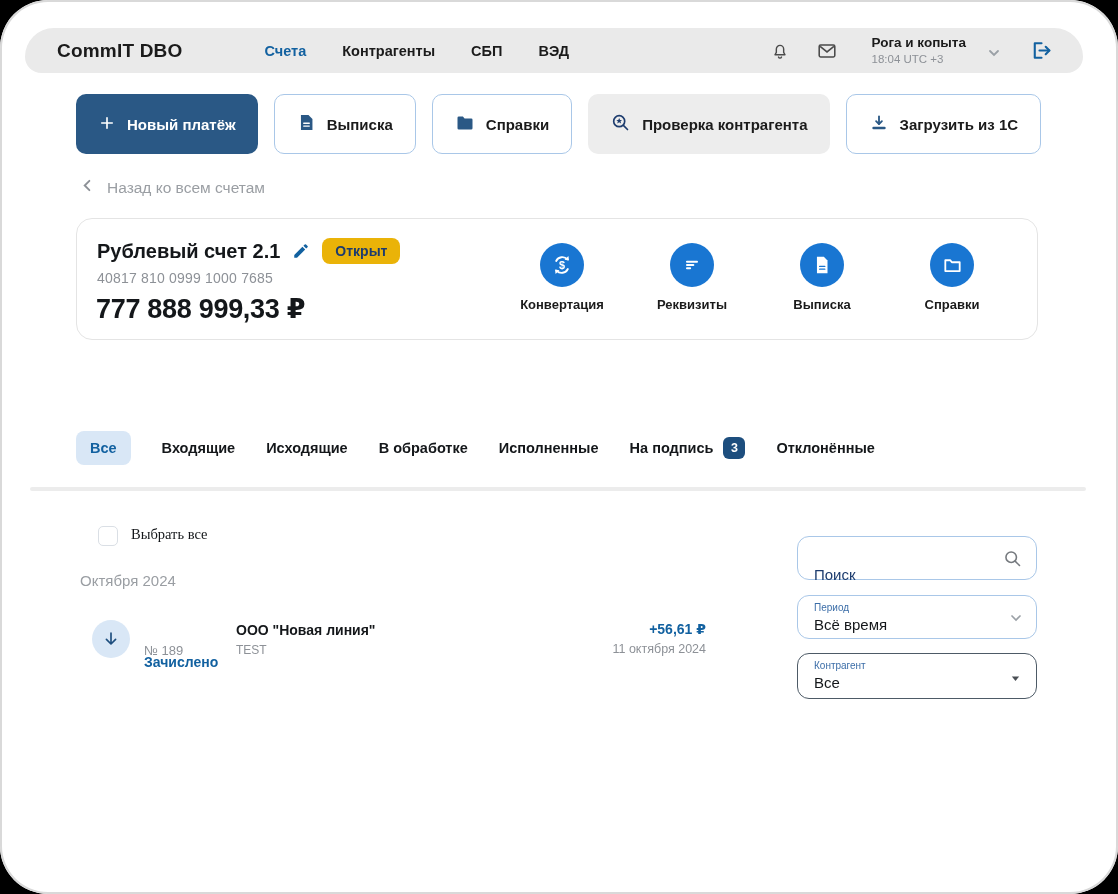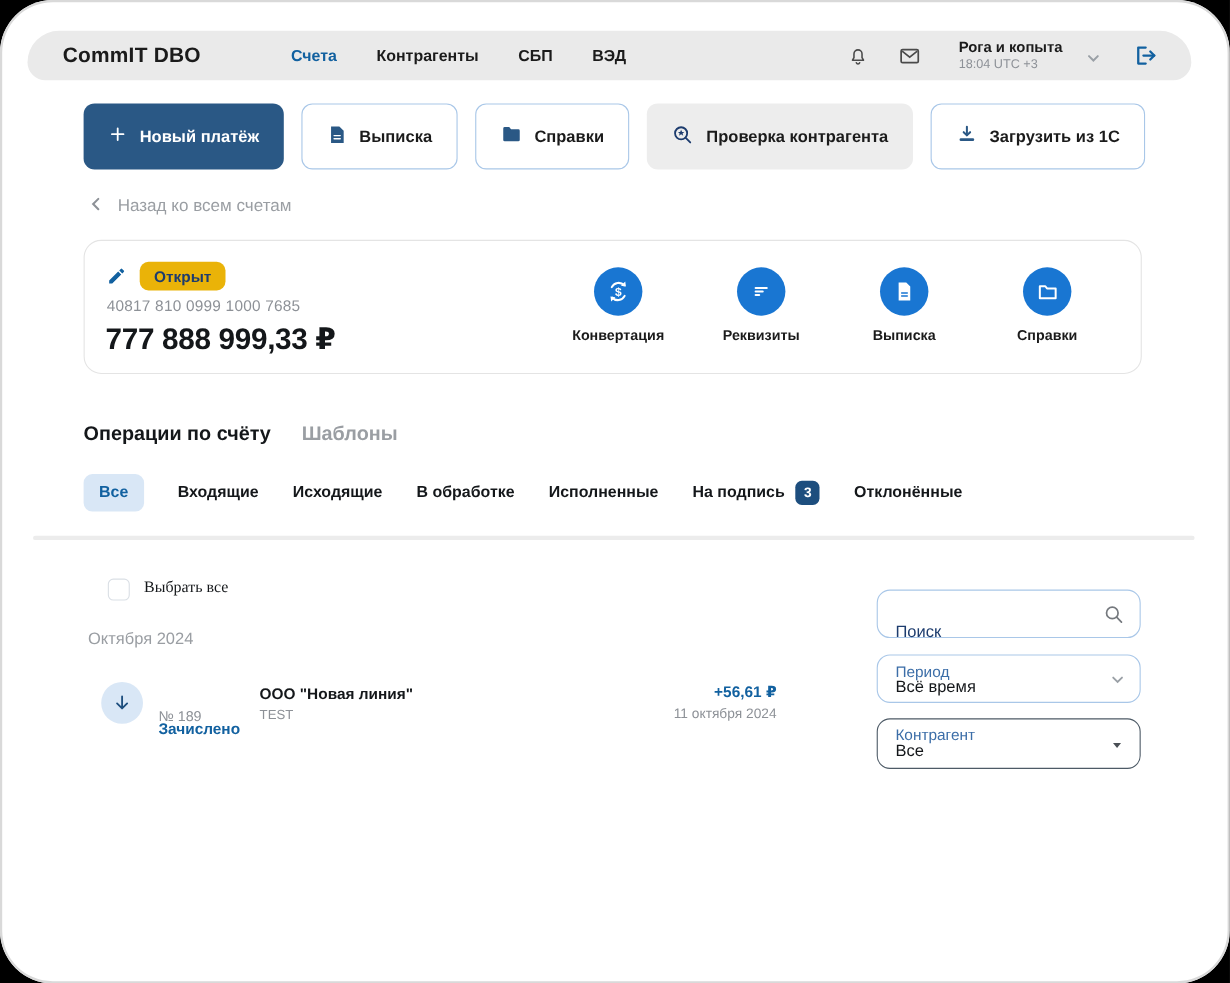--- a/index.html
+++ b/index.html
@@ -66,21 +66,21 @@
   .txn-date { position:absolute; right:0; top:24px; font-size:12.5px; color:#8d9197; }
 
   
   .filters { position:absolute; left:797px; top:536px; width:240px; }
   .search-box { position:relative; width:240px; height:44px; border:1px solid #a9c7e8; border-radius:12px; background:#fff; }
   .search-box input { position:absolute; left:16px; top:16px; width:185px; height:42px; border:none; outline:none; font-size:15px; color:#1d3c6e; font-family:inherit; background:transparent; }
   .search-box input::placeholder { color:#1d3c6e; opacity:1; }
   .search-box .mag { position:absolute; right:13px; top:11px; }
   .select-box { position:relative; width:240px; height:44px; border:1px solid #a9c7e8; border-radius:12px; background:#fff; margin-top:15px; cursor:pointer; }
   .select-box.dark { border:1.5px solid #4d5a66; height:46px; margin-top:14px; }
-  .select-label { position:absolute; left:16px; top:6px; font-size:14px; color:#3c6ea8; }
+  .select-label { position:absolute; left:16px; top:6px; font-size:10px; color:#3c6ea8; }
   .select-value { position:absolute; left:16px; top:20px; font-size:15px; color:#14171a; }
   .select-box .chevron { position:absolute; right:12px; top:14px; }
   .select-box .tri { position:absolute; right:14px; top:17px; }
 </style>
 </head>
 <body>
 
 <div class="app">
 
   <div class="header">
@@ -163,20 +163,21 @@
 
   <div class="back">
     <span><svg width="15" height="15" viewBox="0 0 16 16" fill="none" stroke="#8d9197" stroke-width="2" stroke-linecap="round">
           <path d="M10 3L5 8l5 5"></path>
         </svg></span>
     <span>Назад ко всем счетам</span>
   </div>
 
   <div class="card">
     <div class="card-title-row">
+      <span class="card-title">Рублевый счет 2.1</span>
       <span class="icon-btn">
         <svg width="18" height="18" viewBox="0 0 24 24" fill="#1261a0">
             <path d="M3 17.3V21h3.7L17.6 10.1l-3.7-3.7L3 17.3zM20.7 7a1.2 1.2 0 0 0 0-1.7l-2-2a1.2 1.2 0 0 0-1.7 0l-1.8 1.8 3.7 3.7L20.7 7z"></path>
           </svg>
       </span>
       <span class="status-badge">Открыт</span>
     </div>
     <div class="acct-number">40817 810 0999 1000 7685</div>
     <div class="balance">777 888 999,33 ₽</div>
 
@@ -214,24 +215,20 @@
         <span class="qa-circle">
           <svg width="23" height="23" viewBox="0 0 24 24" fill="none" stroke="#fff" stroke-width="1.9" stroke-linejoin="round">
               <path d="M4.5 6.5h5.2l1.6 2.1h8.2v9.2h-15z"></path>
             </svg>
         </span>
         <span class="qa-label">Справки</span>
       </div>
     </div>
   </div>
 
-  <div class="section-titles">
-    <span class="sec-title">Операции по счёту</span>
-    <span class="sec-title inactive">Шаблоны</span>
-  </div>
 
   <div class="tabs">
     <span class="tab active">Все</span>
     <span class="tab">Входящие</span>
     <span class="tab">Исходящие</span>
     <span class="tab">В обработке</span>
     <span class="tab">Исполненные</span>
     <span class="tab">
       <span>На подпись</span>
       <span class="tab-badge">3</span>

